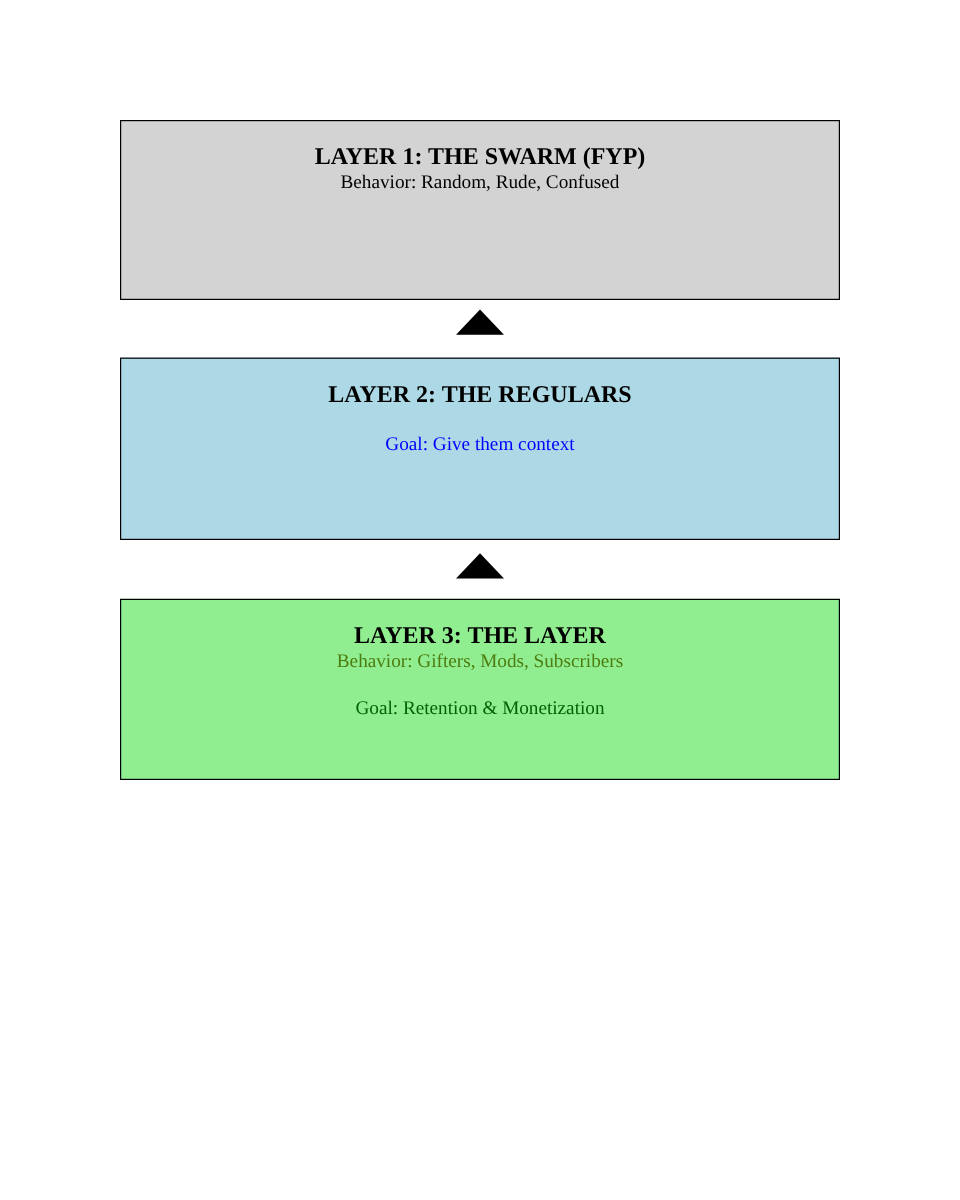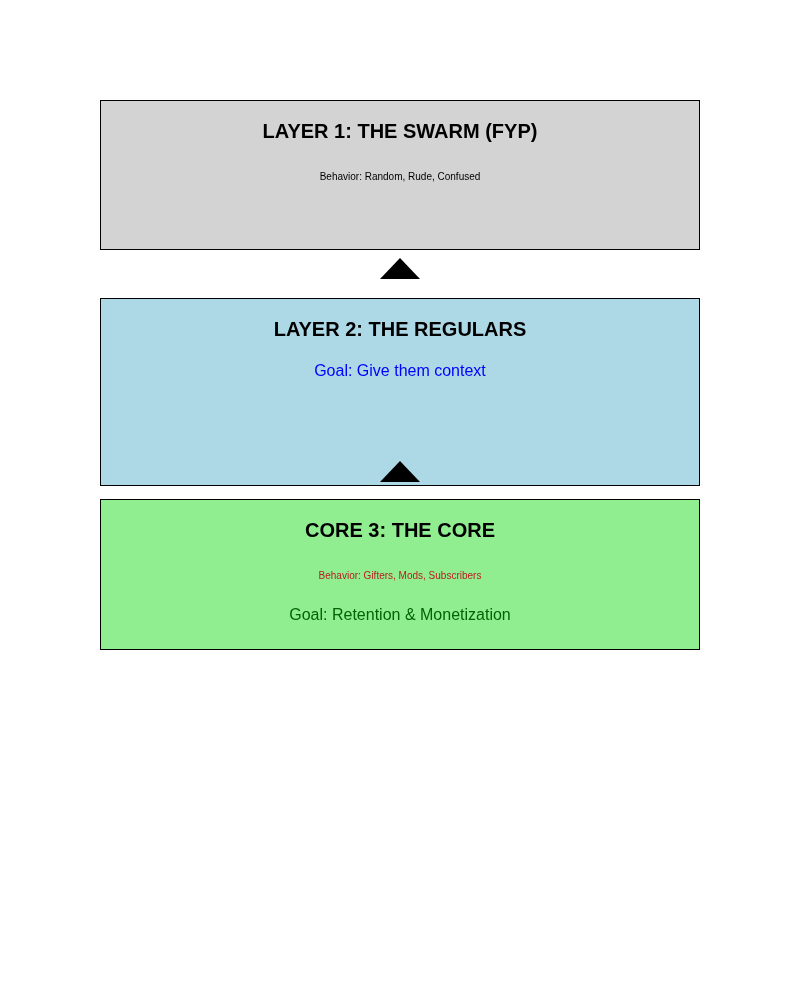--- a/index.html
+++ b/index.html
@@ -5,46 +5,45 @@
   html, body {
     margin: 0;
     padding: 0;
     background: #ffffff;
   }
   #canvas {
     position: relative;
     width: 800px;
     height: 1000px;
     background: #ffffff;
-    font-family: Liberation Sans, sans-serif;
+    font-family: Liberation Serif, serif;
     overflow: hidden;
   }
   .layer-box {
     position: absolute;
     left: 100px;
     width: 600px;
     box-sizing: border-box;
     border: 1.5px solid #000000;
     text-align: center;
     color: #000000;
   }
   #layer-box-1 { top: 100px; height: 150px; }
-  #layer-box-2 { top: 298px; height: 188px; }
+  #layer-box-2 { top: 298px; height: 152px; }
   #layer-box-3 { top: 499px; height: 151px; }
 
   .layer-title {
     padding-top: 18px;
     font-size: 20px;
     font-weight: bold;
     line-height: 24px;
     white-space: nowrap;
   }
   .layer-behavior {
-    margin-top: 24px;
-    font-size: 10px;
+    font-size: 16px;
     line-height: 19px;
     white-space: nowrap;
   }
   .layer-goal {
     margin-top: 20px;
     font-size: 16px;
     line-height: 19px;
     white-space: nowrap;
   }
 
@@ -73,18 +72,18 @@
   <div class="up-arrow" id="up-arrow-1" style="border-bottom-color: rgb(0, 0, 0);"></div>
 
   <div class="layer-box" id="layer-box-2" style="background-color: rgb(173, 216, 230); border-color: rgb(0, 0, 0);">
     <div class="layer-title">LAYER 2: THE REGULARS</div>
     <div class="layer-goal" style="color: rgb(0, 0, 255); text-align: center;">Goal: Give them context</div>
   </div>
 
   <div class="up-arrow" id="up-arrow-2" style="border-bottom-color: rgb(0, 0, 0);"></div>
 
   <div class="layer-box" id="layer-box-3" style="background-color: rgb(144, 238, 144); border-color: rgb(0, 0, 0);">
-    <div class="layer-title">CORE 3: THE CORE</div>
-    <div class="layer-behavior" style="color: #b91c1c;">Behavior: Gifters, Mods, Subscribers</div>
+    <div class="layer-title">LAYER 3: THE LAYER</div>
+    <div class="layer-behavior" style="color: #4d7c0f;">Behavior: Gifters, Mods, Subscribers</div>
     <div class="layer-goal" style="color: rgb(0, 100, 0);">Goal: Retention &amp; Monetization</div>
   </div>
 
 </div>
 
 </body></html>

